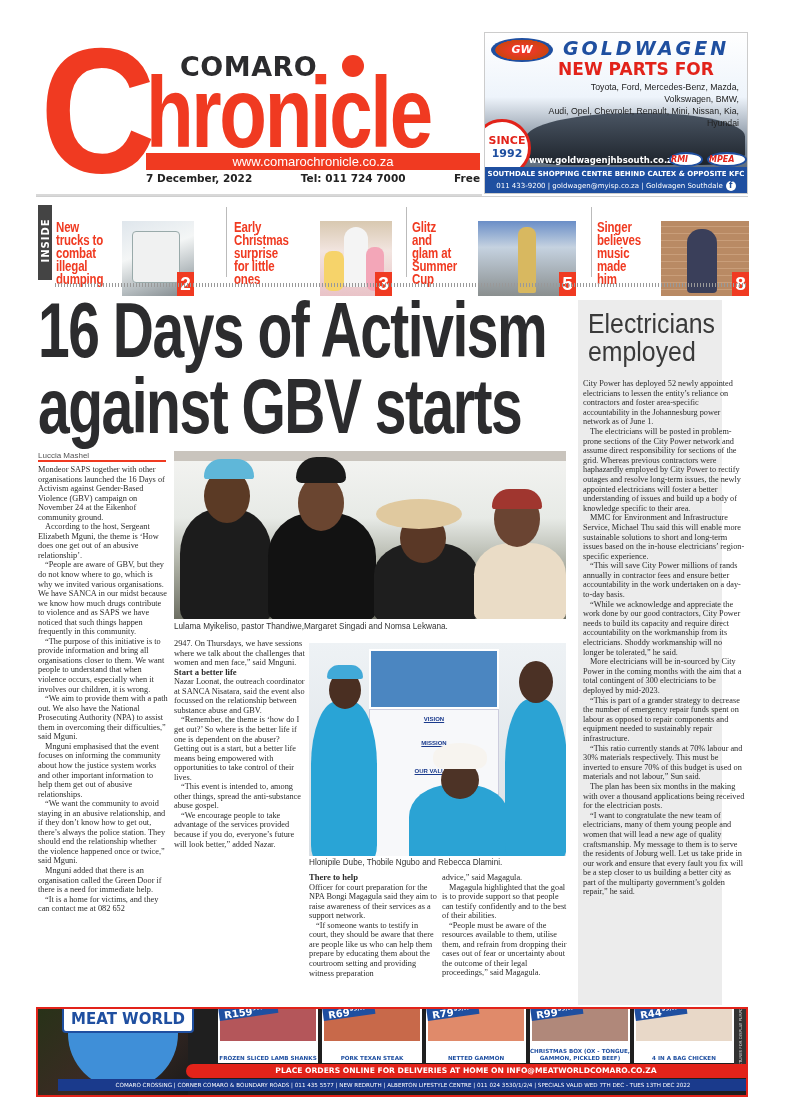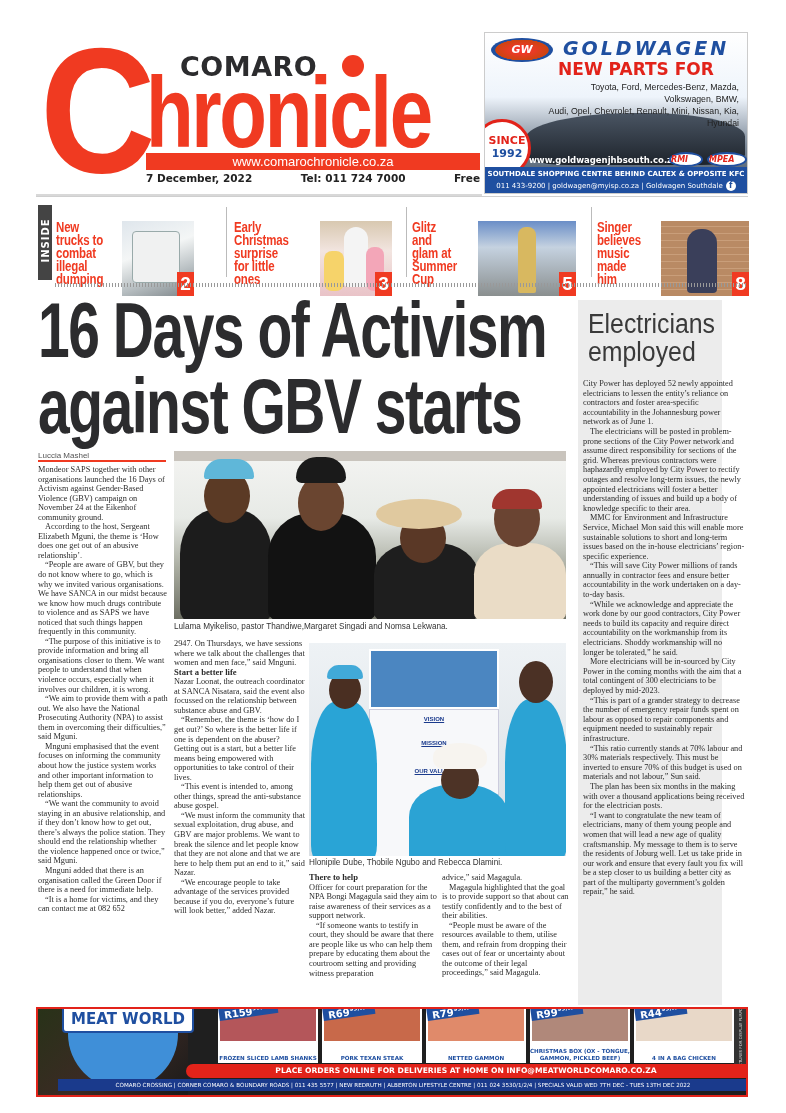--- a/index.html
+++ b/index.html
@@ -227,21 +227,20 @@
   <div style="position:absolute;left:318px;top:38px;width:50px;height:20px;border-radius:24px 24px 4px 4px;background:#a0362f;"></div>
 </div>
 <div class="caption" style="left:174px;top:622px;">Lulama Myikeliso, pastor Thandiwe,Margaret Singadi and Nomsa Lekwana.</div>
 
 <div class="col" style="left:174px;top:639px;width:132px;">
   <p class="noindent">2947. On Thursdays, we have sessions where we talk about the challenges that women and men face,” said Mnguni.</p>
   <h4>Start a better life</h4>
   <p class="noindent">Nazar Loonat, the outreach coordinator at SANCA Nisatara, said the event also focussed on the relationship between substance abuse and GBV.</p>
   <p>“Remember, the theme is ‘how do I get out?’ So where is the better life if one is dependent on the abuser? Getting out is a start, but a better life means being empowered with opportunities to take control of their lives.</p>
   <p>“This event is intended to, among other things, spread the anti-substance abuse gospel.</p>
-  <p>“We must inform the community that sexual exploitation, drug abuse, and GBV are major problems. We want to break the silence and let people know that they are not alone and that we are here to help them put an end to it,” said Nazar.</p>
   <p>“We encourage people to take advantage of the services provided because if you do, everyone’s future will look better,” added Nazar.</p>
 </div>
 
 <div class="photo2">
   <div style="position:absolute;left:60px;top:6px;width:130px;height:60px;background:#4b86c1;border:2px solid #fff;"></div>
   <div style="position:absolute;left:60px;top:66px;width:130px;height:150px;background:#f7f8fa;border:1px solid #ccd;">
     <div style="font-family:'Liberation Sans',sans-serif;font-size:6px;font-weight:bold;color:#1a3a8c;text-align:center;margin-top:6px;text-decoration:underline;">VISION</div>
     <div style="font-family:'Liberation Sans',sans-serif;font-size:6px;font-weight:bold;color:#1a3a8c;text-align:center;margin-top:18px;text-decoration:underline;">MISSION</div>
     <div style="font-family:'Liberation Sans',sans-serif;font-size:6px;font-weight:bold;color:#1a3a8c;text-align:center;margin-top:22px;text-decoration:underline;">OUR VALUES</div>
   </div>
@@ -257,33 +256,33 @@
 <div class="caption" style="left:309px;top:858px;">Hlonipile Dube, Thobile Ngubo and Rebecca Dlamini.</div>
 
 <div class="col" style="left:309px;top:873px;width:128px;">
   <h4>There to help</h4>
   <p class="noindent">Officer for court preparation for the NPA Bongi Magagula said they aim to raise awareness of their services as a support network.</p>
   <p>“If someone wants to testify in court, they should be aware that there are people like us who can help them prepare by educating them about the courtroom setting and providing witness preparation</p>
 </div>
 
 <div class="col" style="left:442px;top:873px;width:128px;">
   <p class="noindent" style="padding-left:0;">advice,” said Magagula.</p>
-  <p>Magagula highlighted that the goal is to provide support so that about can testify confidently and to the best of their abilities.</p>
+  <p>Magagula highlighted that the goal is to provide support so that people can testify confidently and to the best of their abilities.</p>
   <p>“People must be aware of the resources available to them, utilise them, and refrain from dropping their cases out of fear or uncertainty about the outcome of their legal proceedings,” said Magagula.</p>
 </div>
 
 <div class="sidebar">
   <div class="side-title">
     <span>Electricians</span><br>
     <span>employed</span>
   </div>
   <div class="col">
     <p class="noindent">City Power has deployed 52 newly appointed electricians to lessen the entity’s reliance on contractors and foster area-specific accountability in the Johannesburg power network as of June 1.</p>
     <p>The electricians will be posted in problem-prone sections of the City Power network and assume direct responsibility for sections of the grid. Whereas previous contractors were haphazardly employed by City Power to rectify outages and resolve long-term issues, the newly appointed electricians will foster a better understanding of issues and build up a body of knowledge specific to their area.</p>
-    <p>MMC for Environment and Infrastructure Service, Michael Mon said this will enable more sustainable solutions to short and long-term issues based on the in-house electricians’ region-specific experience.</p>
+    <p>MMC for Environment and Infrastructure Service, Michael Thu said this will enable more sustainable solutions to short and long-term issues based on the in-house electricians’ region-specific experience.</p>
     <p>“This will save City Power millions of rands annually in contractor fees and ensure better accountability in the work undertaken on a day-to-day basis.</p>
     <p>“While we acknowledge and appreciate the work done by our good contractors, City Power needs to build its capacity and require direct accountability on the workmanship from its electricians. Shoddy workmanship will no longer be tolerated,” he said.</p>
     <p>More electricians will be in-sourced by City Power in the coming months with the aim that a total contingent of 300 electricians to be deployed by mid-2023.</p>
     <p>“This is part of a grander strategy to decrease the number of emergency repair funds spent on labour as opposed to repair components and equipment needed to sustainably repair infrastructure.</p>
     <p>“This ratio currently stands at 70% labour and 30% materials respectively. This must be inverted to ensure 70% of this budget is used on materials and not labour,” Sun said.</p>
     <p>The plan has been six months in the making with over a thousand applications being received for the electrician posts.</p>
     <p>“I want to congratulate the new team of electricians, many of them young people and women that will lead a new age of quality craftsmanship. My message to them is to serve the residents of Joburg well. Let us take pride in our work and ensure that every fault you fix will be a step closer to us building a better city as part of the multiparty government’s golden repair,” he said.</p>
   </div>
 </div>
 

